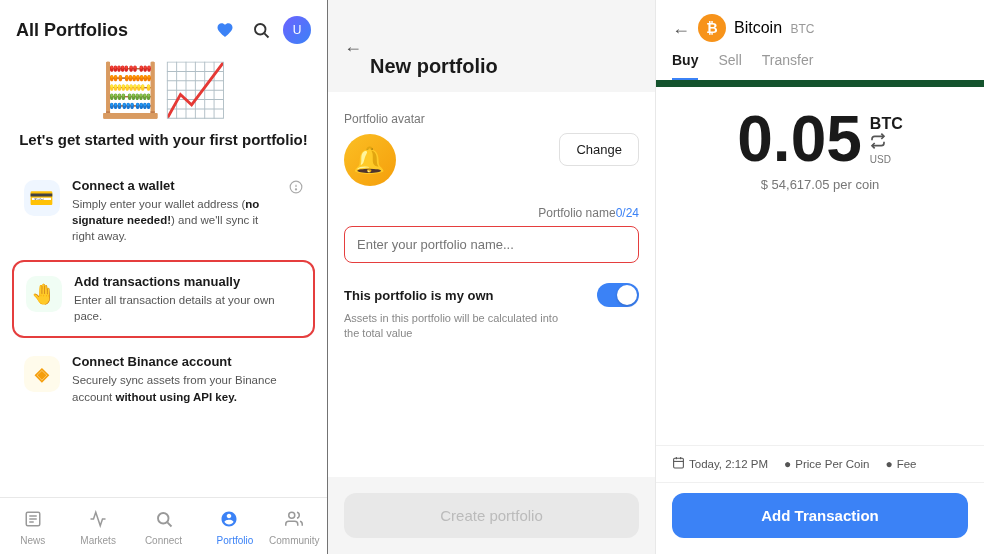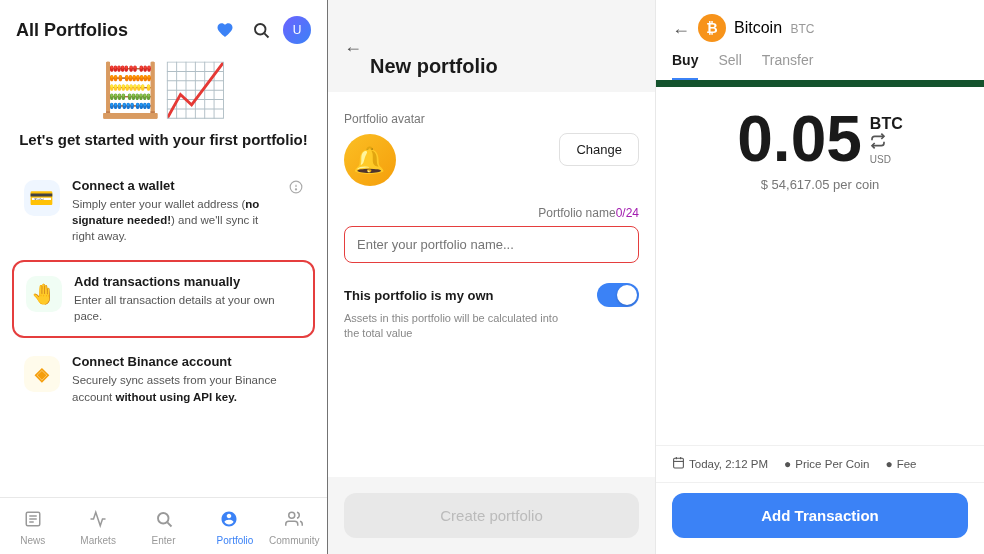--- a/index.html
+++ b/index.html
@@ -253,21 +253,21 @@
       margin-bottom: 6px;
     }
 
     .name-label {
       font-size: 12px;
       color: #777;
     }
 
     .name-count {
       font-size: 12px;
-      color: #a21caf;
+      color: #3b82f6;
     }
 
     .name-input {
       width: 100%;
       border: 1.5px solid #e53e3e;
       border-radius: 8px;
       padding: 10px 12px;
       font-size: 13px;
       color: #bbb;
       outline: none;
@@ -561,21 +561,21 @@
       </span>
       <span class="nav-label">Markets</span>
     </div>
     <div class="nav-item">
       <span class="nav-icon">
         <svg width="18" height="18" viewBox="0 0 24 24" fill="none" stroke="#999" stroke-width="2.5">
             <circle cx="11" cy="11" r="7"></circle>
             <line x1="16.5" y1="16.5" x2="22" y2="22"></line>
           </svg>
       </span>
-      <span class="nav-label">Enter</span>
+      <span class="nav-label">Connect</span>
     </div>
     <div class="nav-item active">
       <span class="nav-icon">
         <svg width="18" height="18" viewBox="0 0 24 24" fill="#3b82f6">
             <path d="M12 2C6.48 2 2 6.48 2 12s4.48 10 10 10 10-4.48 10-10S17.52 2 12 2zm0 3c1.66 0 3 1.34 3 3s-1.34 3-3 3-3-1.34-3-3 1.34-3 3-3zm0 14.2c-2.5 0-4.71-1.28-6-3.22.03-1.99 4-3.08 6-3.08 1.99 0 5.97 1.09 6 3.08-1.29 1.94-3.5 3.22-6 3.22z"></path>
           </svg>
       </span>
       <span class="nav-label" style="color:#3b82f6;">Portfolio</span>
     </div>
     <div class="nav-item">

